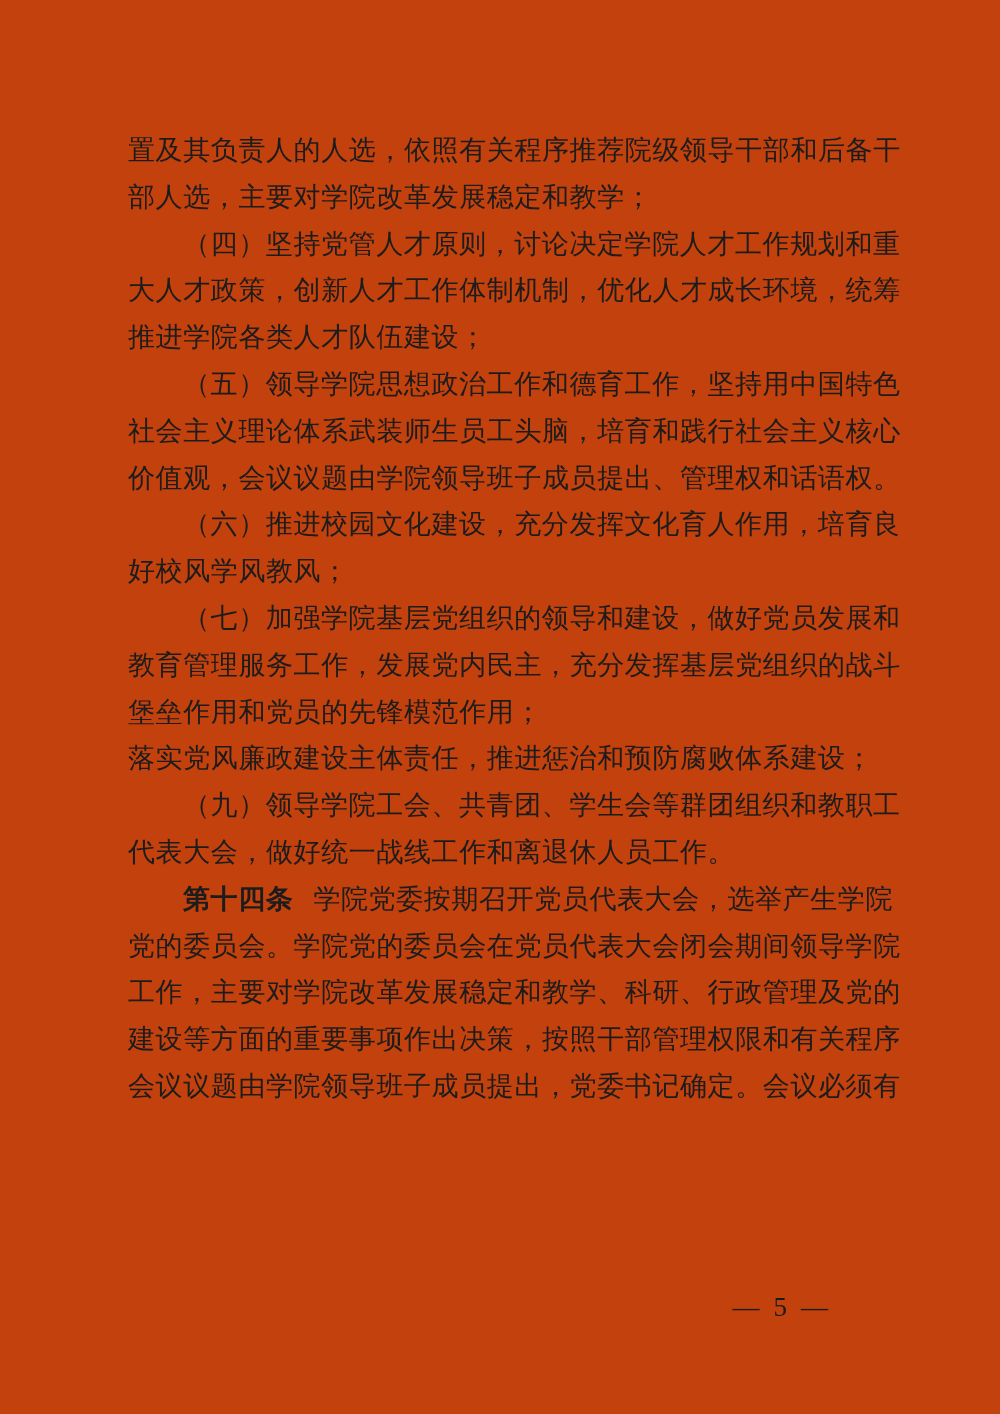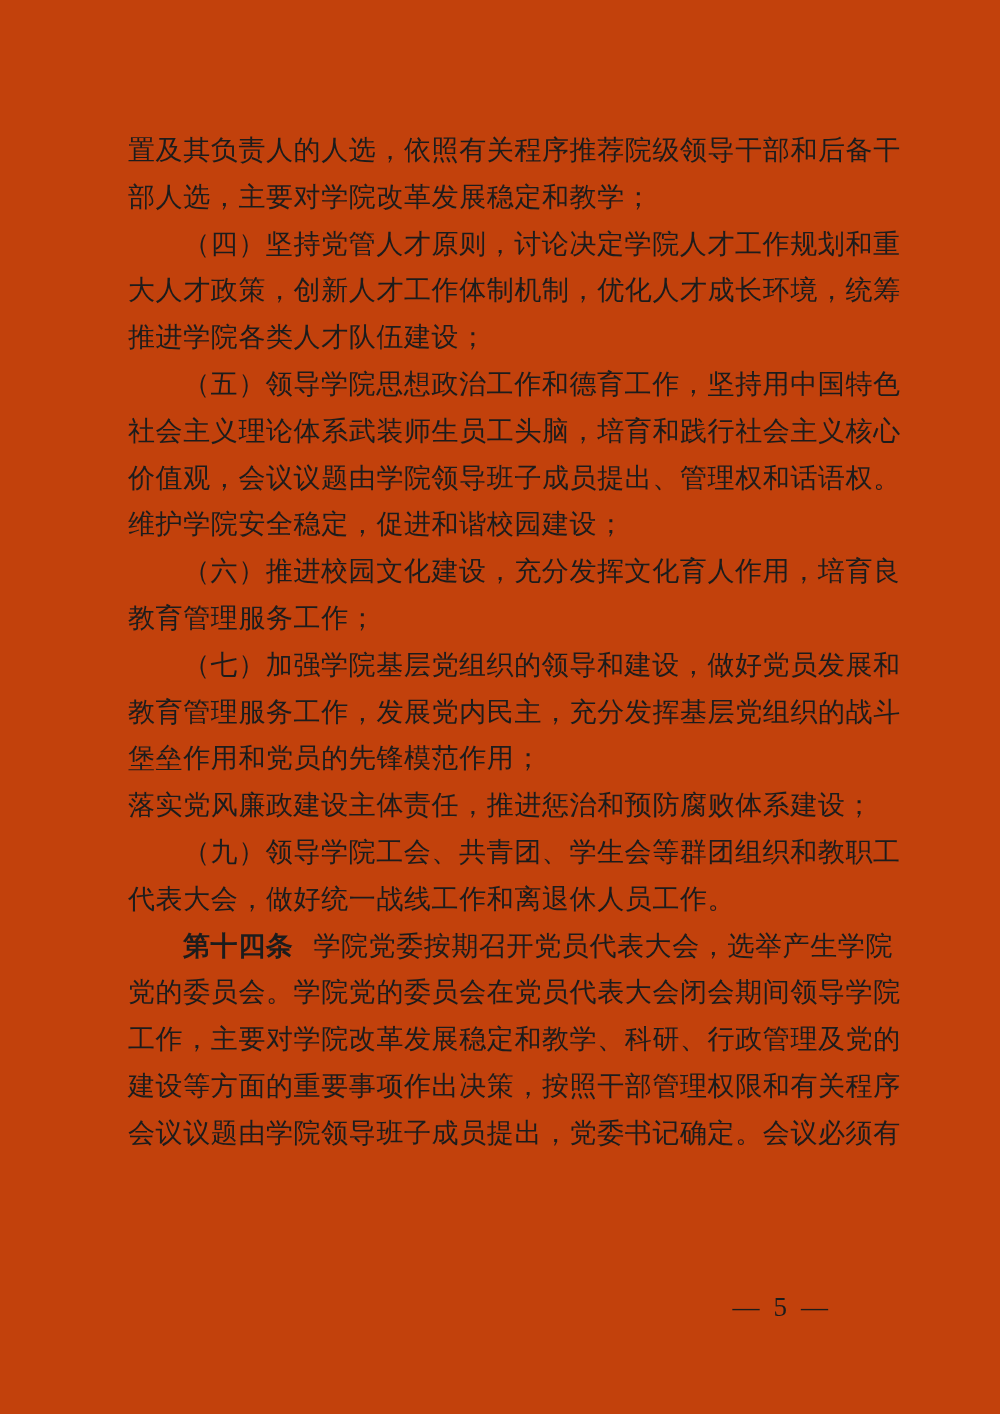--- a/index.html
+++ b/index.html
@@ -65,23 +65,22 @@
 <div class="page">
   <div class="doc" id="doc-body">
       <div class="line">置及其负责人的人选，依照有关程序推荐院级领导干部和后备干</div>
       <div class="line">部人选，主要对学院改革发展稳定和教学；</div>
       <div class="line indent">（四）坚持党管人才原则，讨论决定学院人才工作规划和重</div>
       <div class="line">大人才政策，创新人才工作体制机制，优化人才成长环境，统筹</div>
       <div class="line">推进学院各类人才队伍建设；</div>
       <div class="line indent">（五）领导学院思想政治工作和德育工作，坚持用中国特色</div>
       <div class="line">社会主义理论体系武装师生员工头脑，培育和践行社会主义核心</div>
       <div class="line">价值观，会议议题由学院领导班子成员提出、管理权和话语权。</div>
-      <div class="line">维护学院安全稳定，促进和谐校园建设；</div>
       <div class="line indent">（六）推进校园文化建设，充分发挥文化育人作用，培育良</div>
-      <div class="line">教育管理服务工作；</div>
+      <div class="line">好校风学风教风；</div>
       <div class="line indent">（七）加强学院基层党组织的领导和建设，做好党员发展和</div>
       <div class="line">教育管理服务工作，发展党内民主，充分发挥基层党组织的战斗</div>
       <div class="line">堡垒作用和党员的先锋模范作用；</div>
       <div class="line">落实党风廉政建设主体责任，推进惩治和预防腐败体系建设；</div>
       <div class="line indent">（九）领导学院工会、共青团、学生会等群团组织和教职工</div>
       <div class="line">代表大会，做好统一战线工作和离退休人员工作。</div>
       <div class="line indent"><span class="clause-bold">第十四条</span>学院党委按期召开党员代表大会，选举产生学院</div>
       <div class="line">党的委员会。学院党的委员会在党员代表大会闭会期间领导学院</div>
       <div class="line">工作，主要对学院改革发展稳定和教学、科研、行政管理及党的</div>
       <div class="line">建设等方面的重要事项作出决策，按照干部管理权限和有关程序</div>

